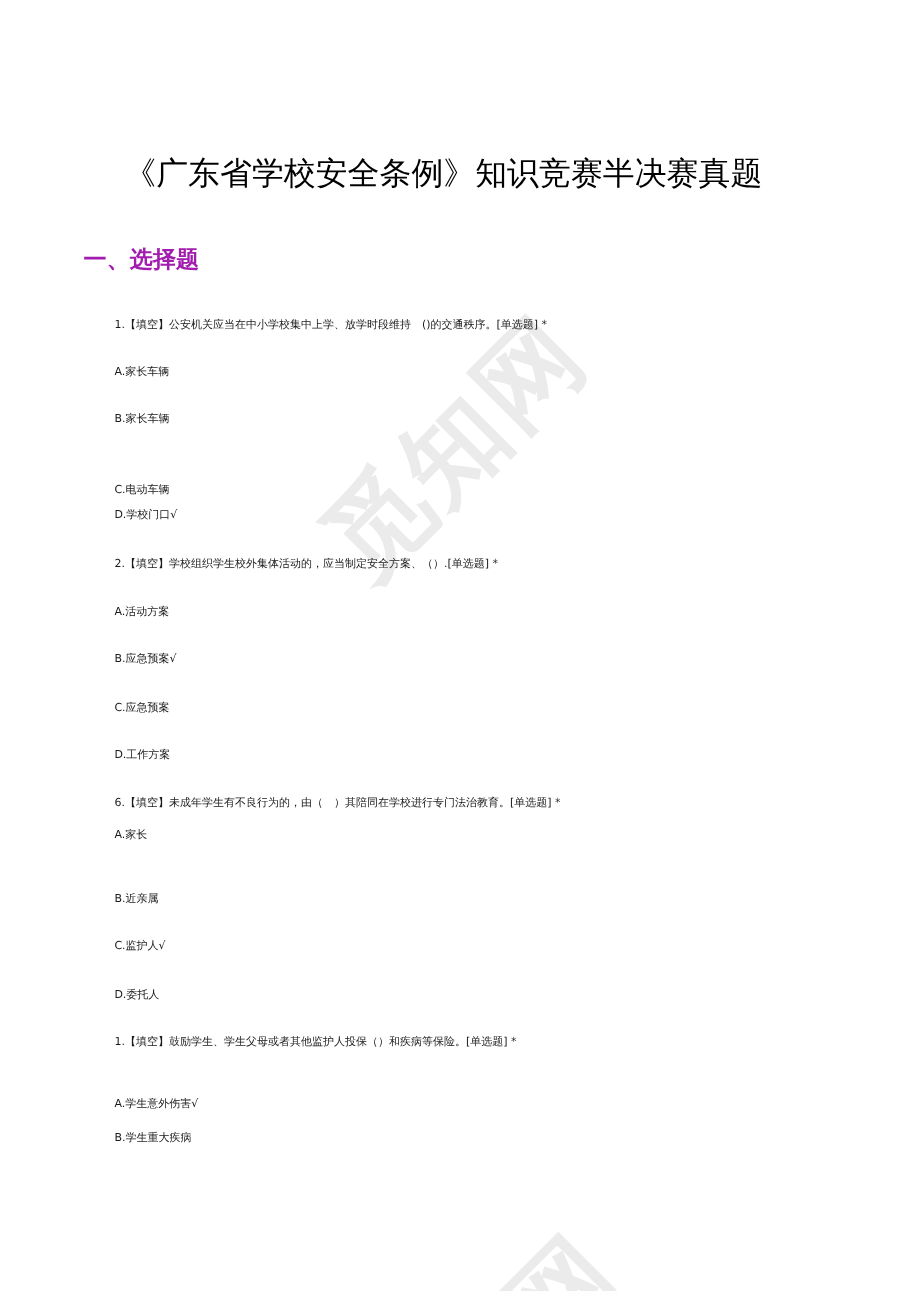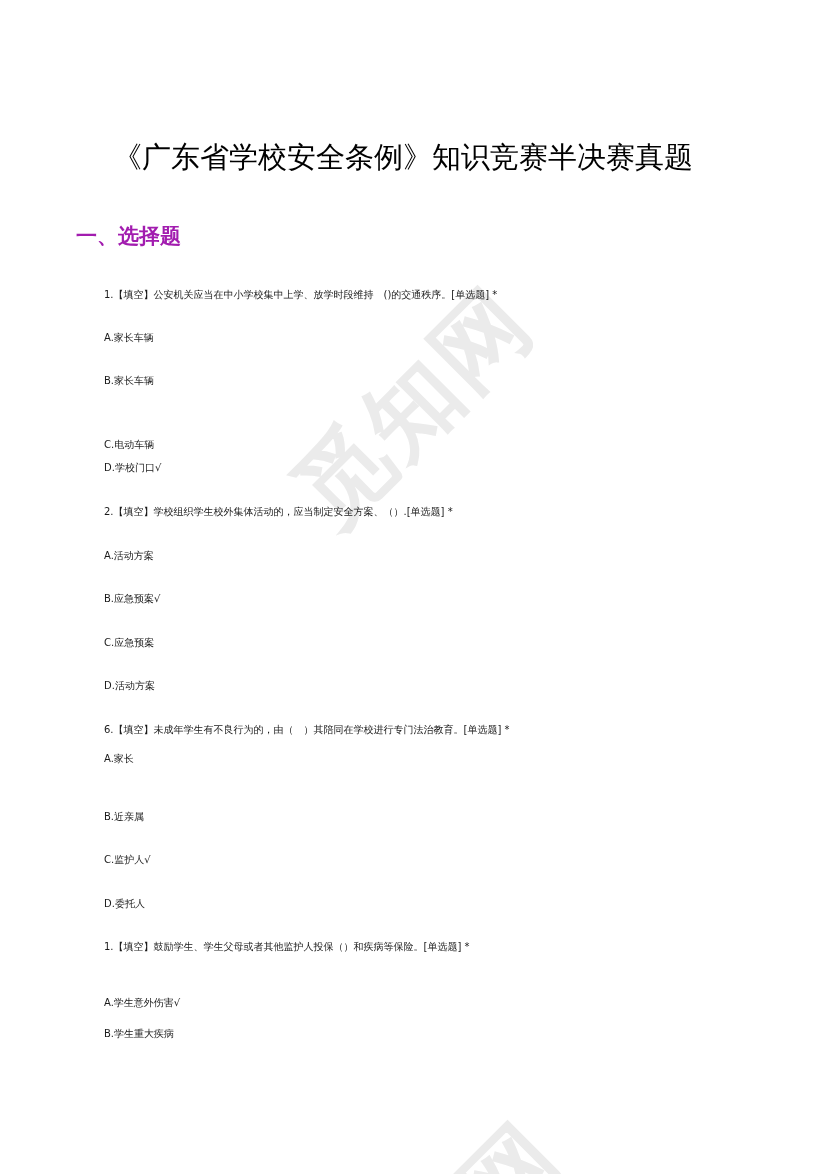--- a/index.html
+++ b/index.html
@@ -39,21 +39,21 @@
 <div class="line" style="top:288px">1.【填空】公安机关应当在中小学校集中上学、放学时段维持　()的交通秩序。[单选题] *</div>
 <div class="line" style="top:331px">A.家长车辆</div>
 <div class="line" style="top:374px">B.家长车辆</div>
 <div class="line" style="top:438px">C.电动车辆</div>
 <div class="line" style="top:461px">D.学校门口√</div>
 
 <div class="line" style="top:505px">2.【填空】学校组织学生校外集体活动的，应当制定安全方案、（）.[单选题] *</div>
 <div class="line" style="top:549px">A.活动方案</div>
 <div class="line" style="top:592px">B.应急预案√</div>
 <div class="line" style="top:636px">C.应急预案</div>
-<div class="line" style="top:679px">D.活动方案</div>
+<div class="line" style="top:679px">D.工作方案</div>
 
 <div class="line" style="top:723px">6.【填空】未成年学生有不良行为的，由（　）其陪同在学校进行专门法治教育。[单选题] *</div>
 <div class="line" style="top:752px">A.家长</div>
 <div class="line" style="top:810px">B.近亲属</div>
 <div class="line" style="top:853px">C.监护人√</div>
 <div class="line" style="top:897px">D.委托人</div>
 
 <div class="line" style="top:940px">1.【填空】鼓励学生、学生父母或者其他监护人投保（）和疾病等保险。[单选题] *</div>
 <div class="line" style="top:996px">A.学生意外伤害√</div>
 <div class="line" style="top:1027px">B.学生重大疾病</div>

